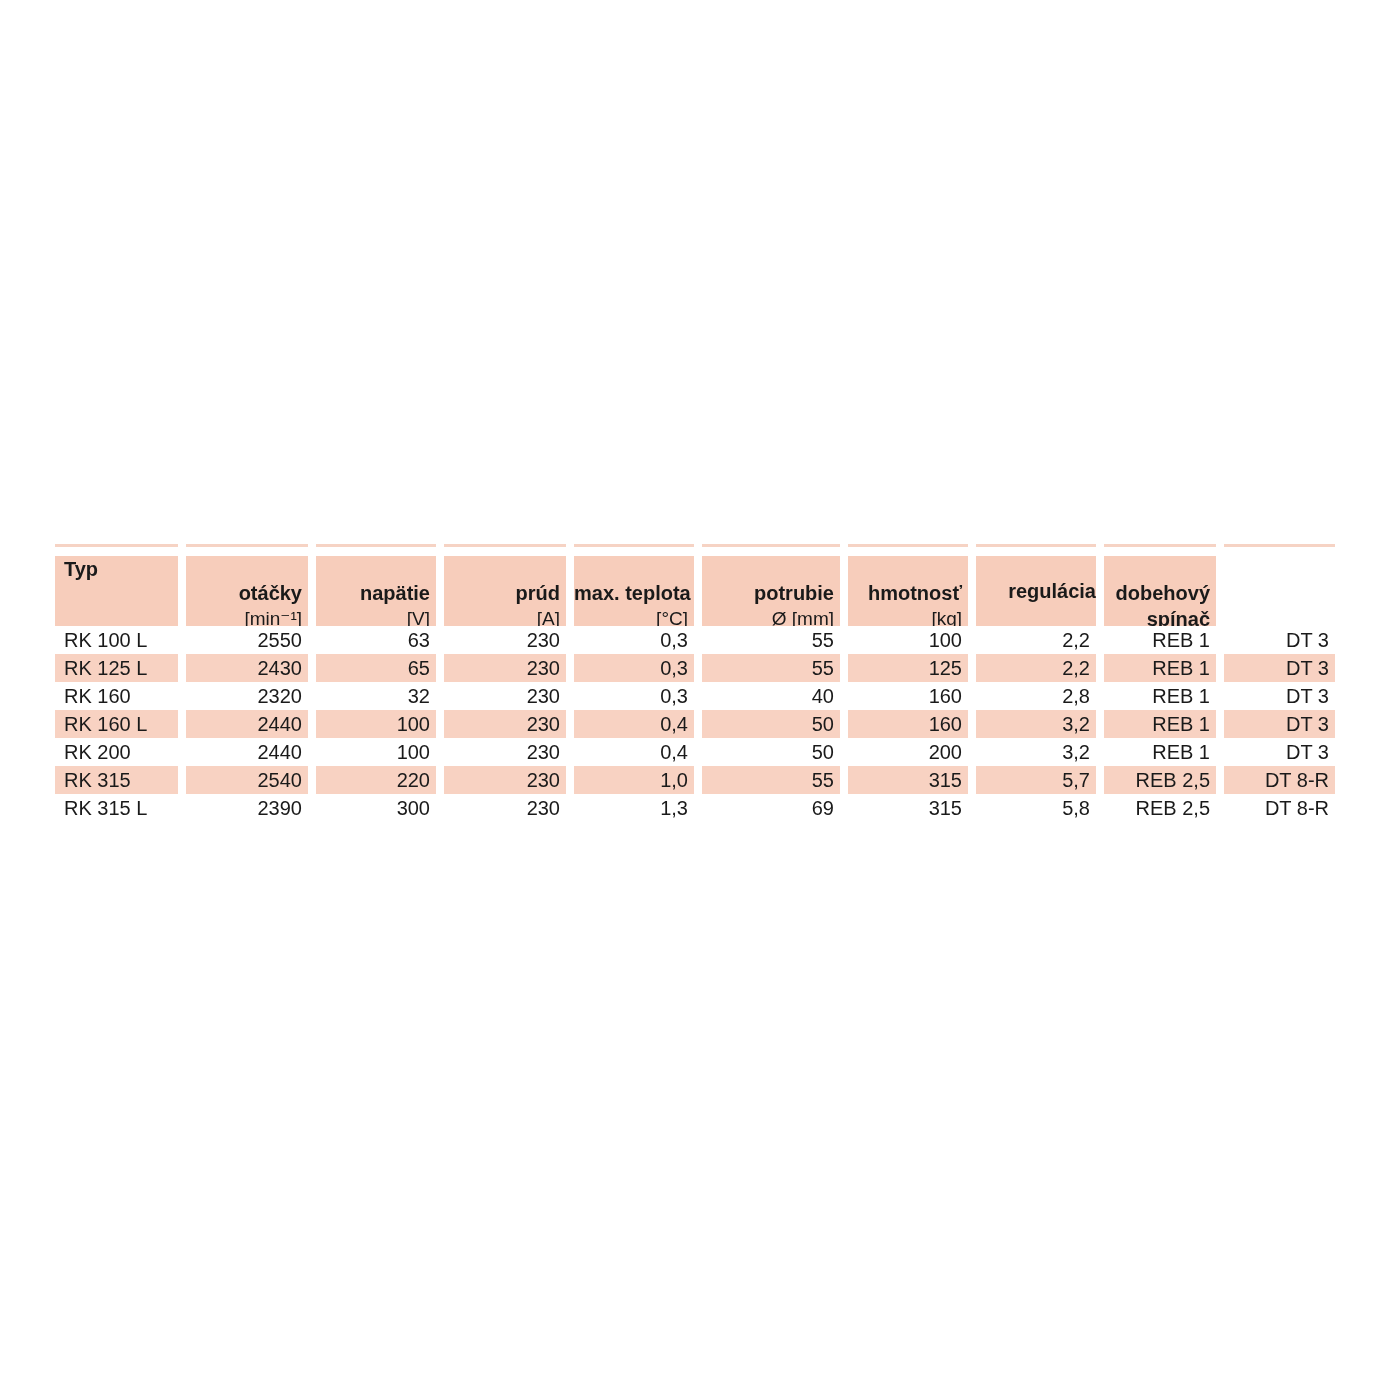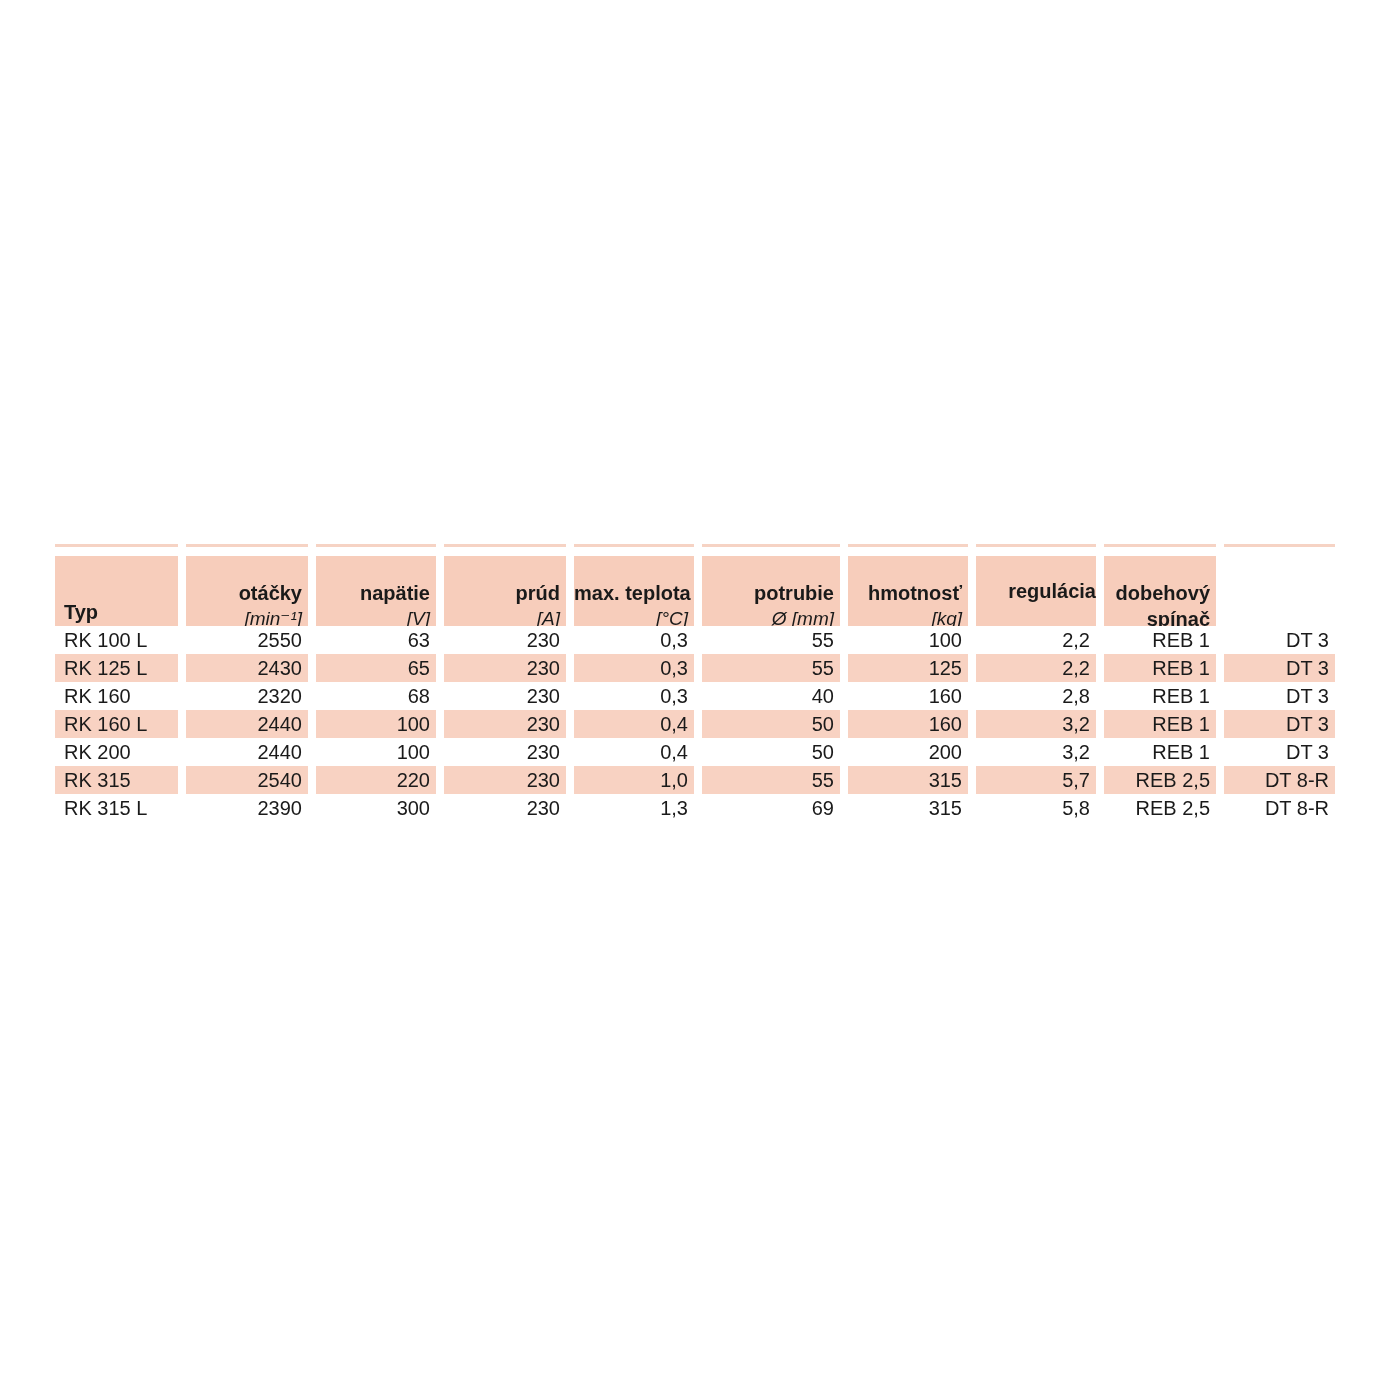--- a/index.html
+++ b/index.html
@@ -20,22 +20,22 @@
     column-gap:8px;
   }
   .rule-row{margin-bottom:9px;}
   .rule-row .seg{height:3px;background:var(--top-rule);}
   .header-row .hcell{
     background:var(--header-bg);
     height:70px;box-sizing:border-box;
     padding:24px 6px 0 0;text-align:right;overflow:hidden;
   }
   .h-label{font-weight:bold;font-size:20px;line-height:26px;white-space:nowrap;}
-  .h-unit{font-weight:normal;font-size:19px;line-height:25px;white-space:nowrap;font-style:italic;}
-  .hcell.single-left{display:flex;align-items:flex-end;justify-content:flex-start;padding:0 0 1px 9px;text-align:left;}
+  .h-unit{font-weight:normal;font-size:19px;line-height:25px;white-space:nowrap;}
+  .hcell.single-left{display:flex;align-items:flex-start;justify-content:flex-start;padding:0 0 1px 9px;text-align:left;}
   .hcell.single-right{display:flex;align-items:center;justify-content:flex-end;padding:0 0 0 0;}
   .row{height:28px;}
   .row .cell{
     display:flex;align-items:center;justify-content:flex-end;
     padding:0 6px 0 0;box-sizing:border-box;
     font-size:20px;white-space:nowrap;overflow:hidden;
   }
   .row .cell.left{justify-content:flex-start;padding:0 0 0 9px;}
   .row.shaded .cell{background:var(--row-shaded-bg);}
 </style>
@@ -115,21 +115,21 @@
         <div class="cell">0,3</div>
         <div class="cell">55</div>
         <div class="cell">125</div>
         <div class="cell">2,2</div>
         <div class="cell">REB 1</div>
         <div class="cell">DT 3</div>
       </div>
       <div class="grid row">
         <div class="cell left">RK 160</div>
         <div class="cell">2320</div>
-        <div class="cell">68</div>
+        <div class="cell">32</div>
         <div class="cell">230</div>
         <div class="cell">0,3</div>
         <div class="cell">40</div>
         <div class="cell">160</div>
         <div class="cell">2,8</div>
         <div class="cell">REB 1</div>
         <div class="cell">DT 3</div>
       </div>
       <div class="grid row shaded">
         <div class="cell left">RK 160 L</div>

